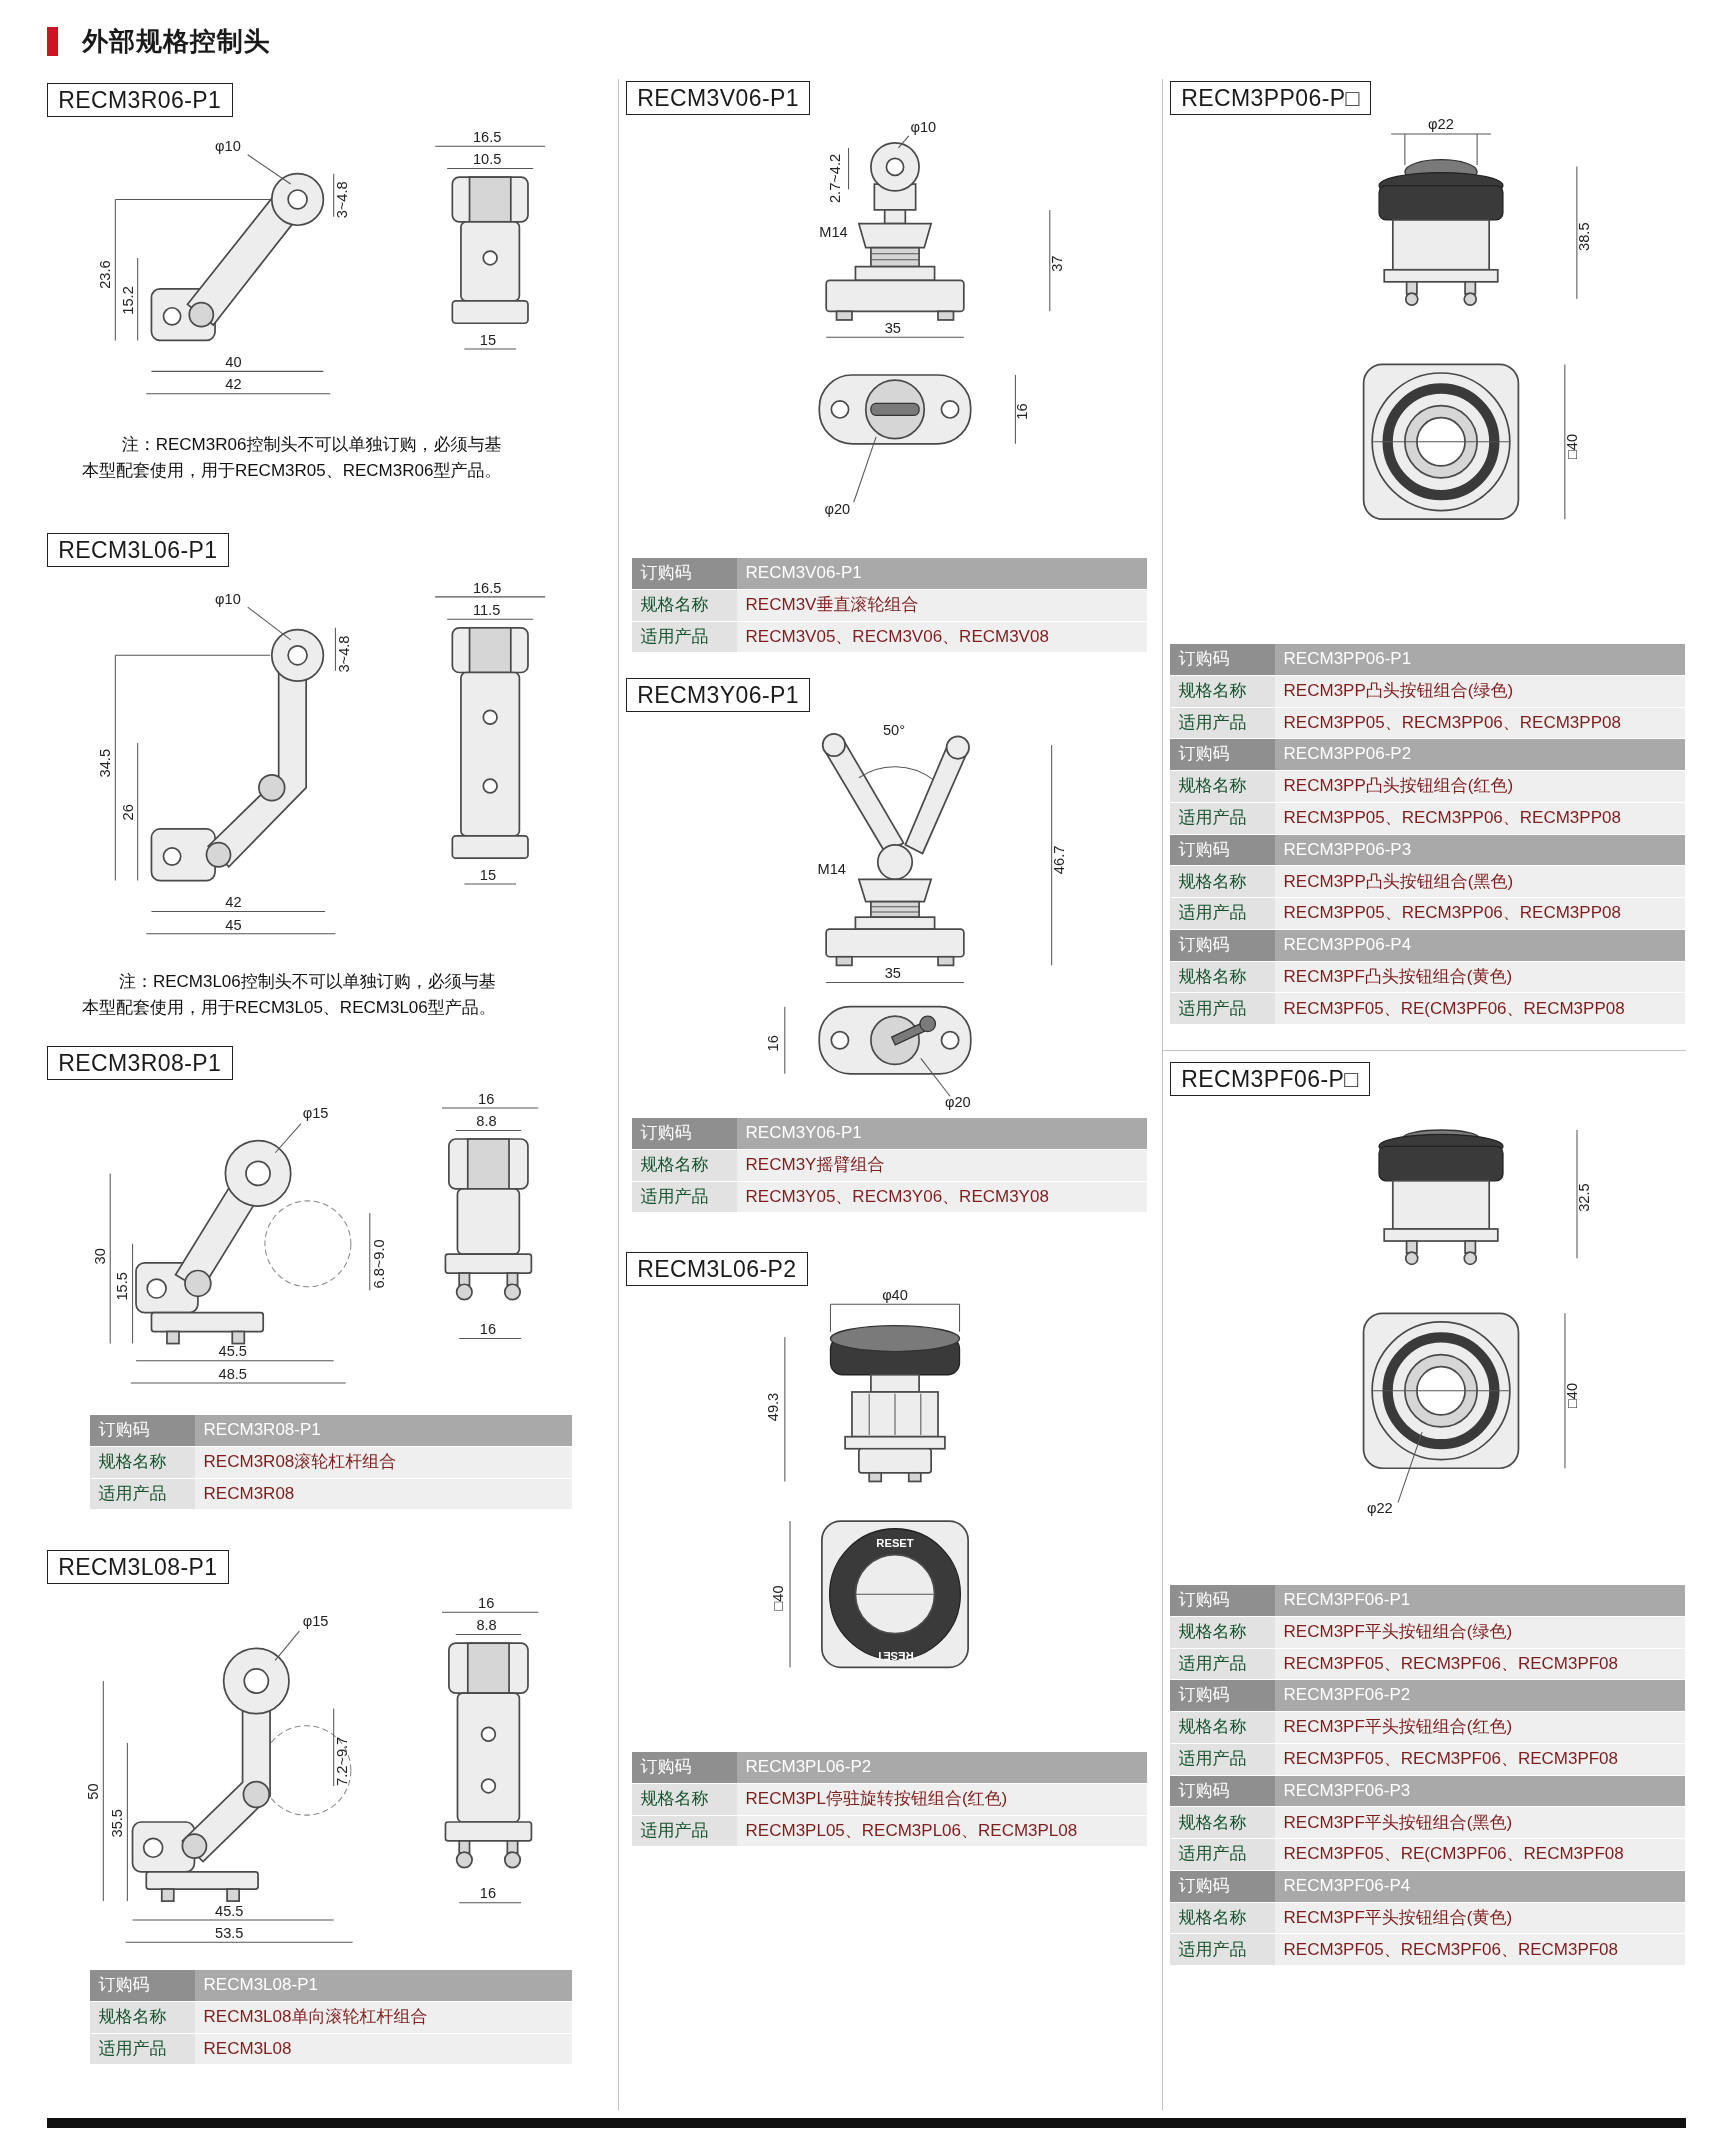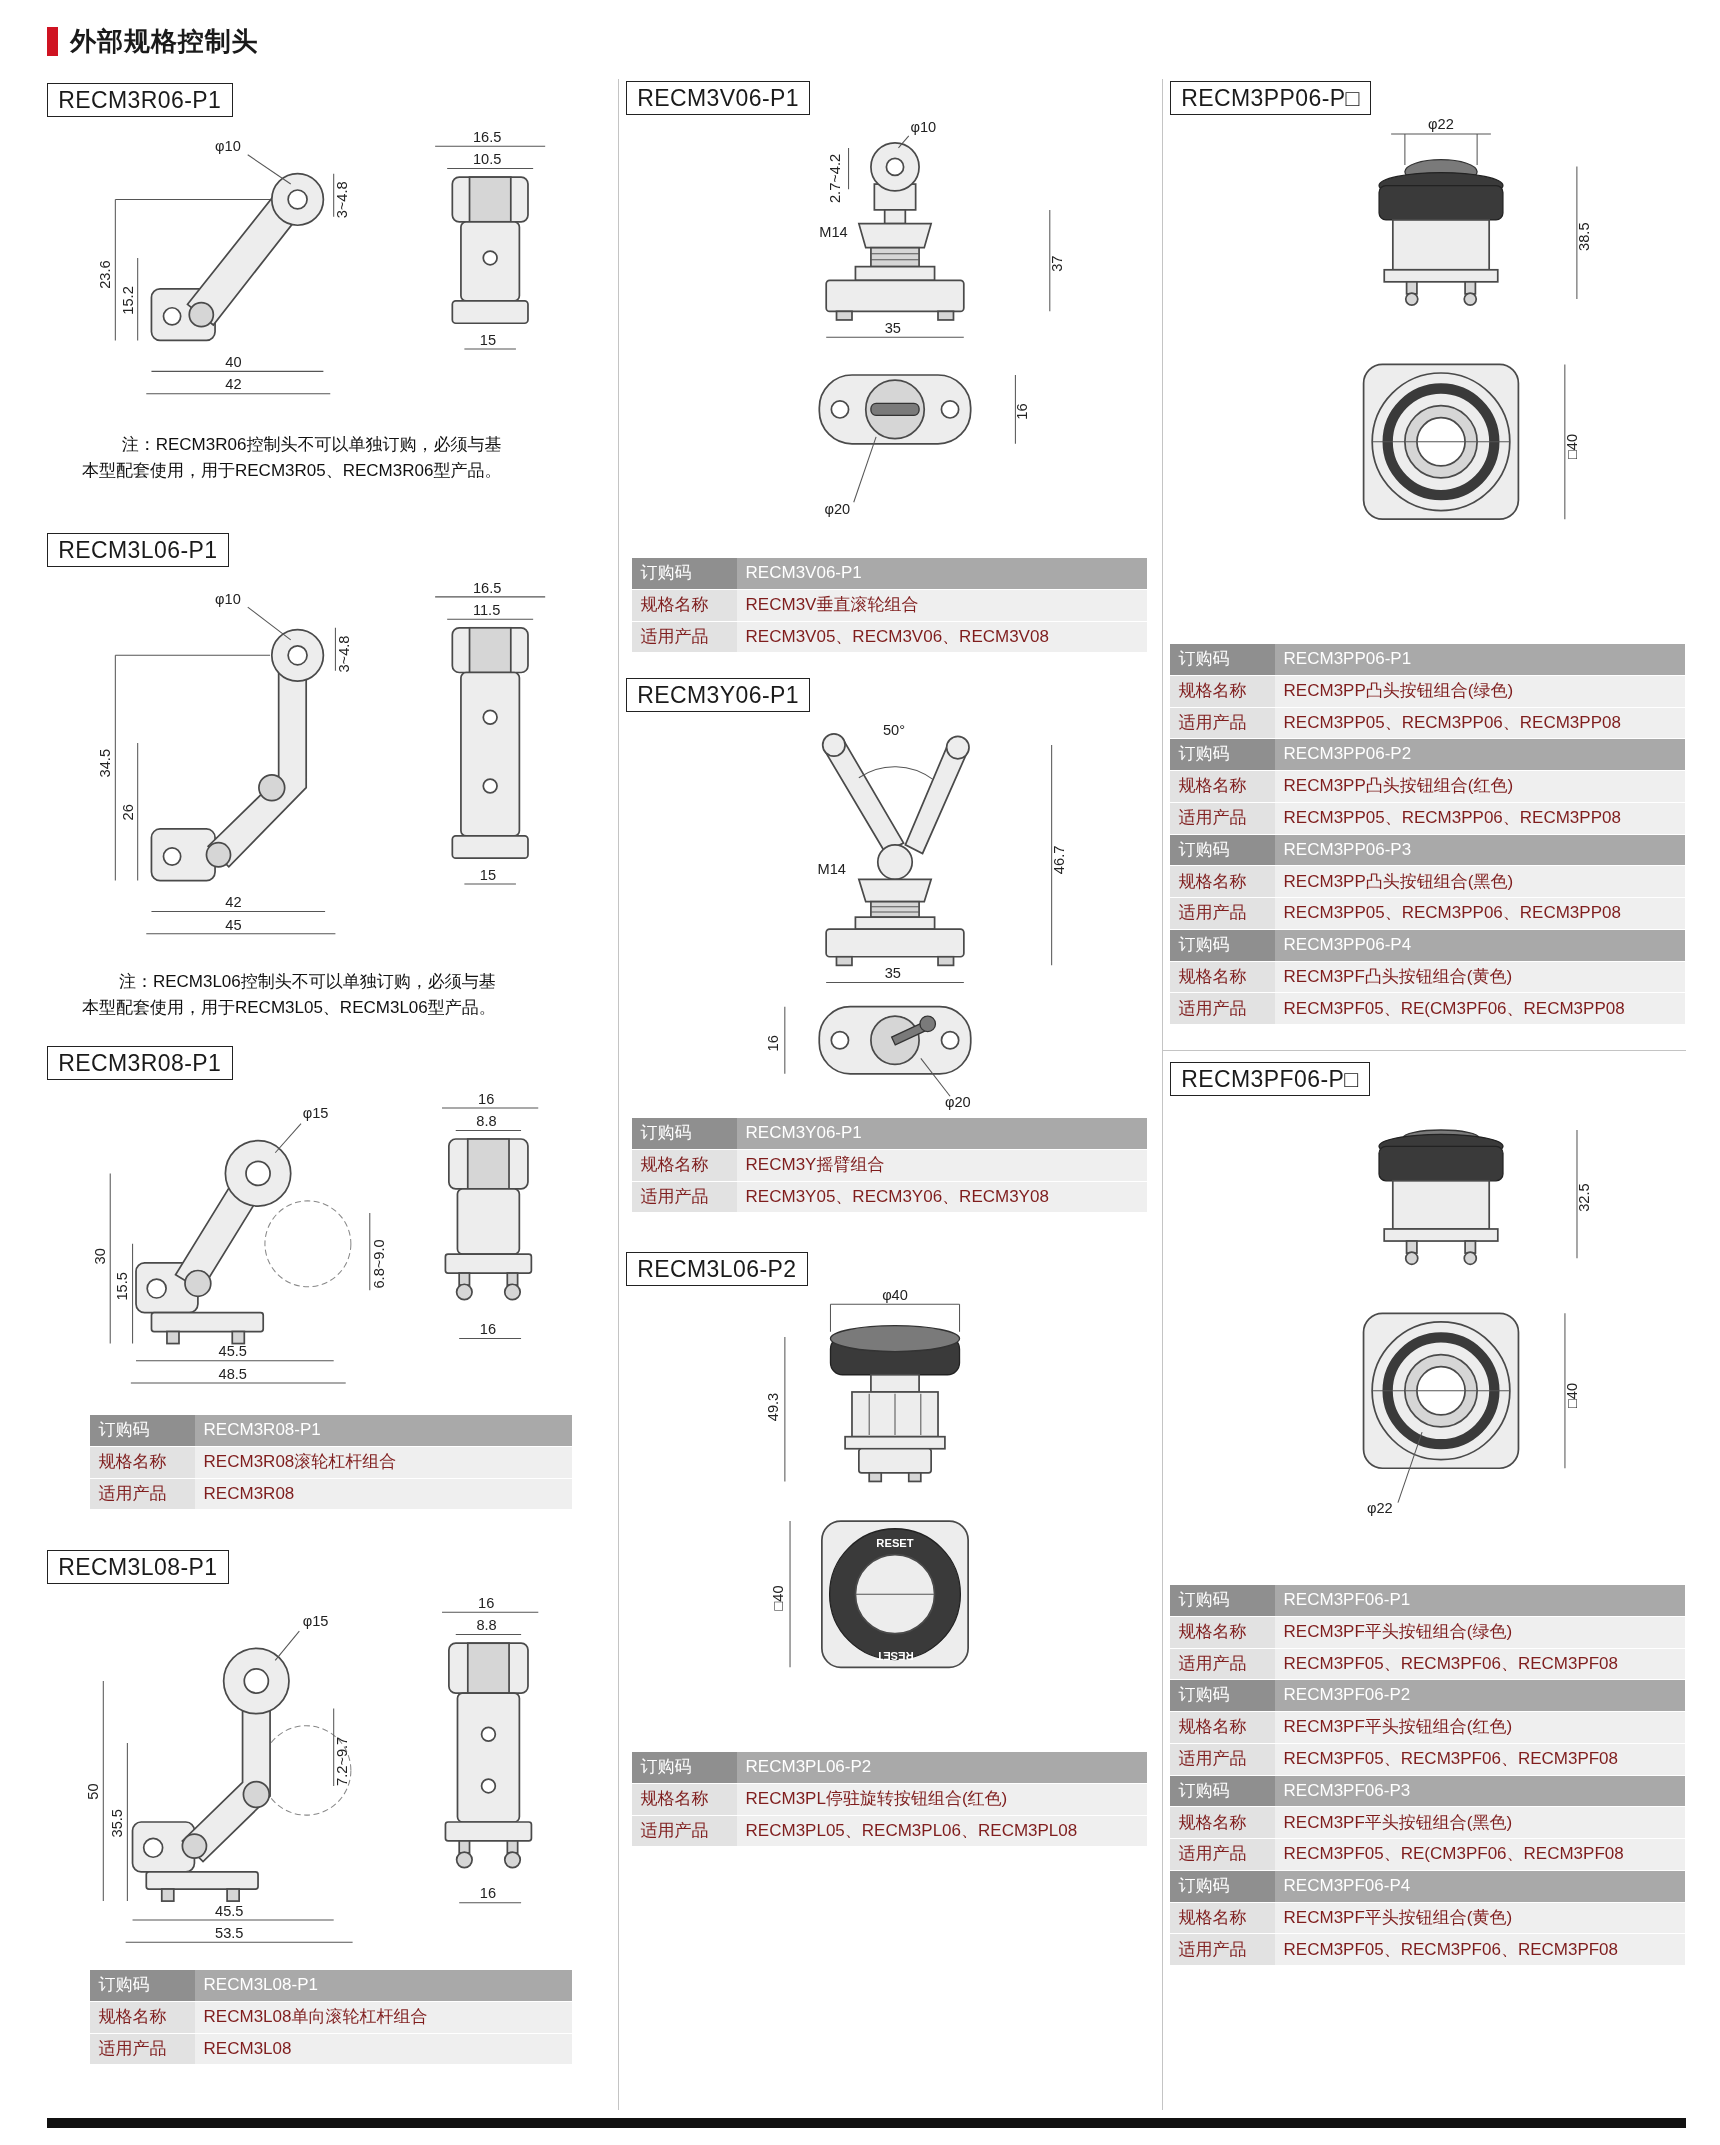--- a/index.html
+++ b/index.html
@@ -1,36 +1,36 @@
 <!DOCTYPE html>
 <html style="font-size:13.8px"><head>
 <meta charset="utf-8">
 <style>
   * { margin:0; padding:0; box-sizing:border-box; }
   html,body { background:#ffffff; }
   .page {
     position:relative; width:1721px; height:2146px; background:#fff;
     font-family:"Liberation Sans","DejaVu Sans",sans-serif; color:#1a1a1a; overflow:hidden;
   }
-  .page-header { position:absolute; left:47px; top:24px; display:flex; align-items:center; gap:12px; }
+  .page-header { position:absolute; left:47px; top:24px; display:flex; align-items:center; gap:24px; }
   .accent-bar { width:11.2px; height:29px; background:#cf1322; }
   .page-title { font-size:26px; font-weight:bold; letter-spacing:0.9px; }
   .part-label {
     position:absolute; border:1.7px solid #222; background:#fff;
     font-size:23px; padding:2.6px 10.3px; letter-spacing:0.4px; white-space:nowrap;
   }
   .note { position:absolute; font-size:17px; line-height:1.55; color:#111; white-space:nowrap;text-align:right; }
   .spec-table { position:absolute; font-size:17px; }
   .spec-row { display:flex; }
   .spec-row > div { padding:5.2px 8.6px; border-bottom:1.7px solid #fff; line-height:1.2; white-space:nowrap; }
   .spec-row .k { width:105px; flex:none; }
   .spec-row .v { flex:1; }
   .spec-row.head .k { background:#8f8f8f; color:#fff; }
   .spec-row.head .v { background:#a9a9a9; color:#fff; }
-  .spec-row.body .k { background:#e2e2e2; color:#7f1d1d; }
+  .spec-row.body .k { background:#e2e2e2; color:#14532d; }
   .spec-row.body .v { background:#efefef; color:#7f1d1d; }
   .vline { position:absolute; width:0.9px; background:#c4c4c4; }
   .hline { position:absolute; height:0.9px; background:#c4c4c4; }
   .footer-bar { position:absolute; height:10.3px; background:#111; }
   svg { position:absolute; overflow:visible; }
   .part  { fill:#ededed; stroke:#4a4a4a; stroke-width:2; }
   .part2 { fill:#d6d6d6; stroke:#4a4a4a; stroke-width:2; }
   .dark  { fill:#3a3a3a; stroke:#222; stroke-width:1.5; }
   .mid   { fill:#7a7a7a; stroke:#333; stroke-width:1.5; }
   .hole  { fill:#ffffff; stroke:#4a4a4a; stroke-width:2; }

